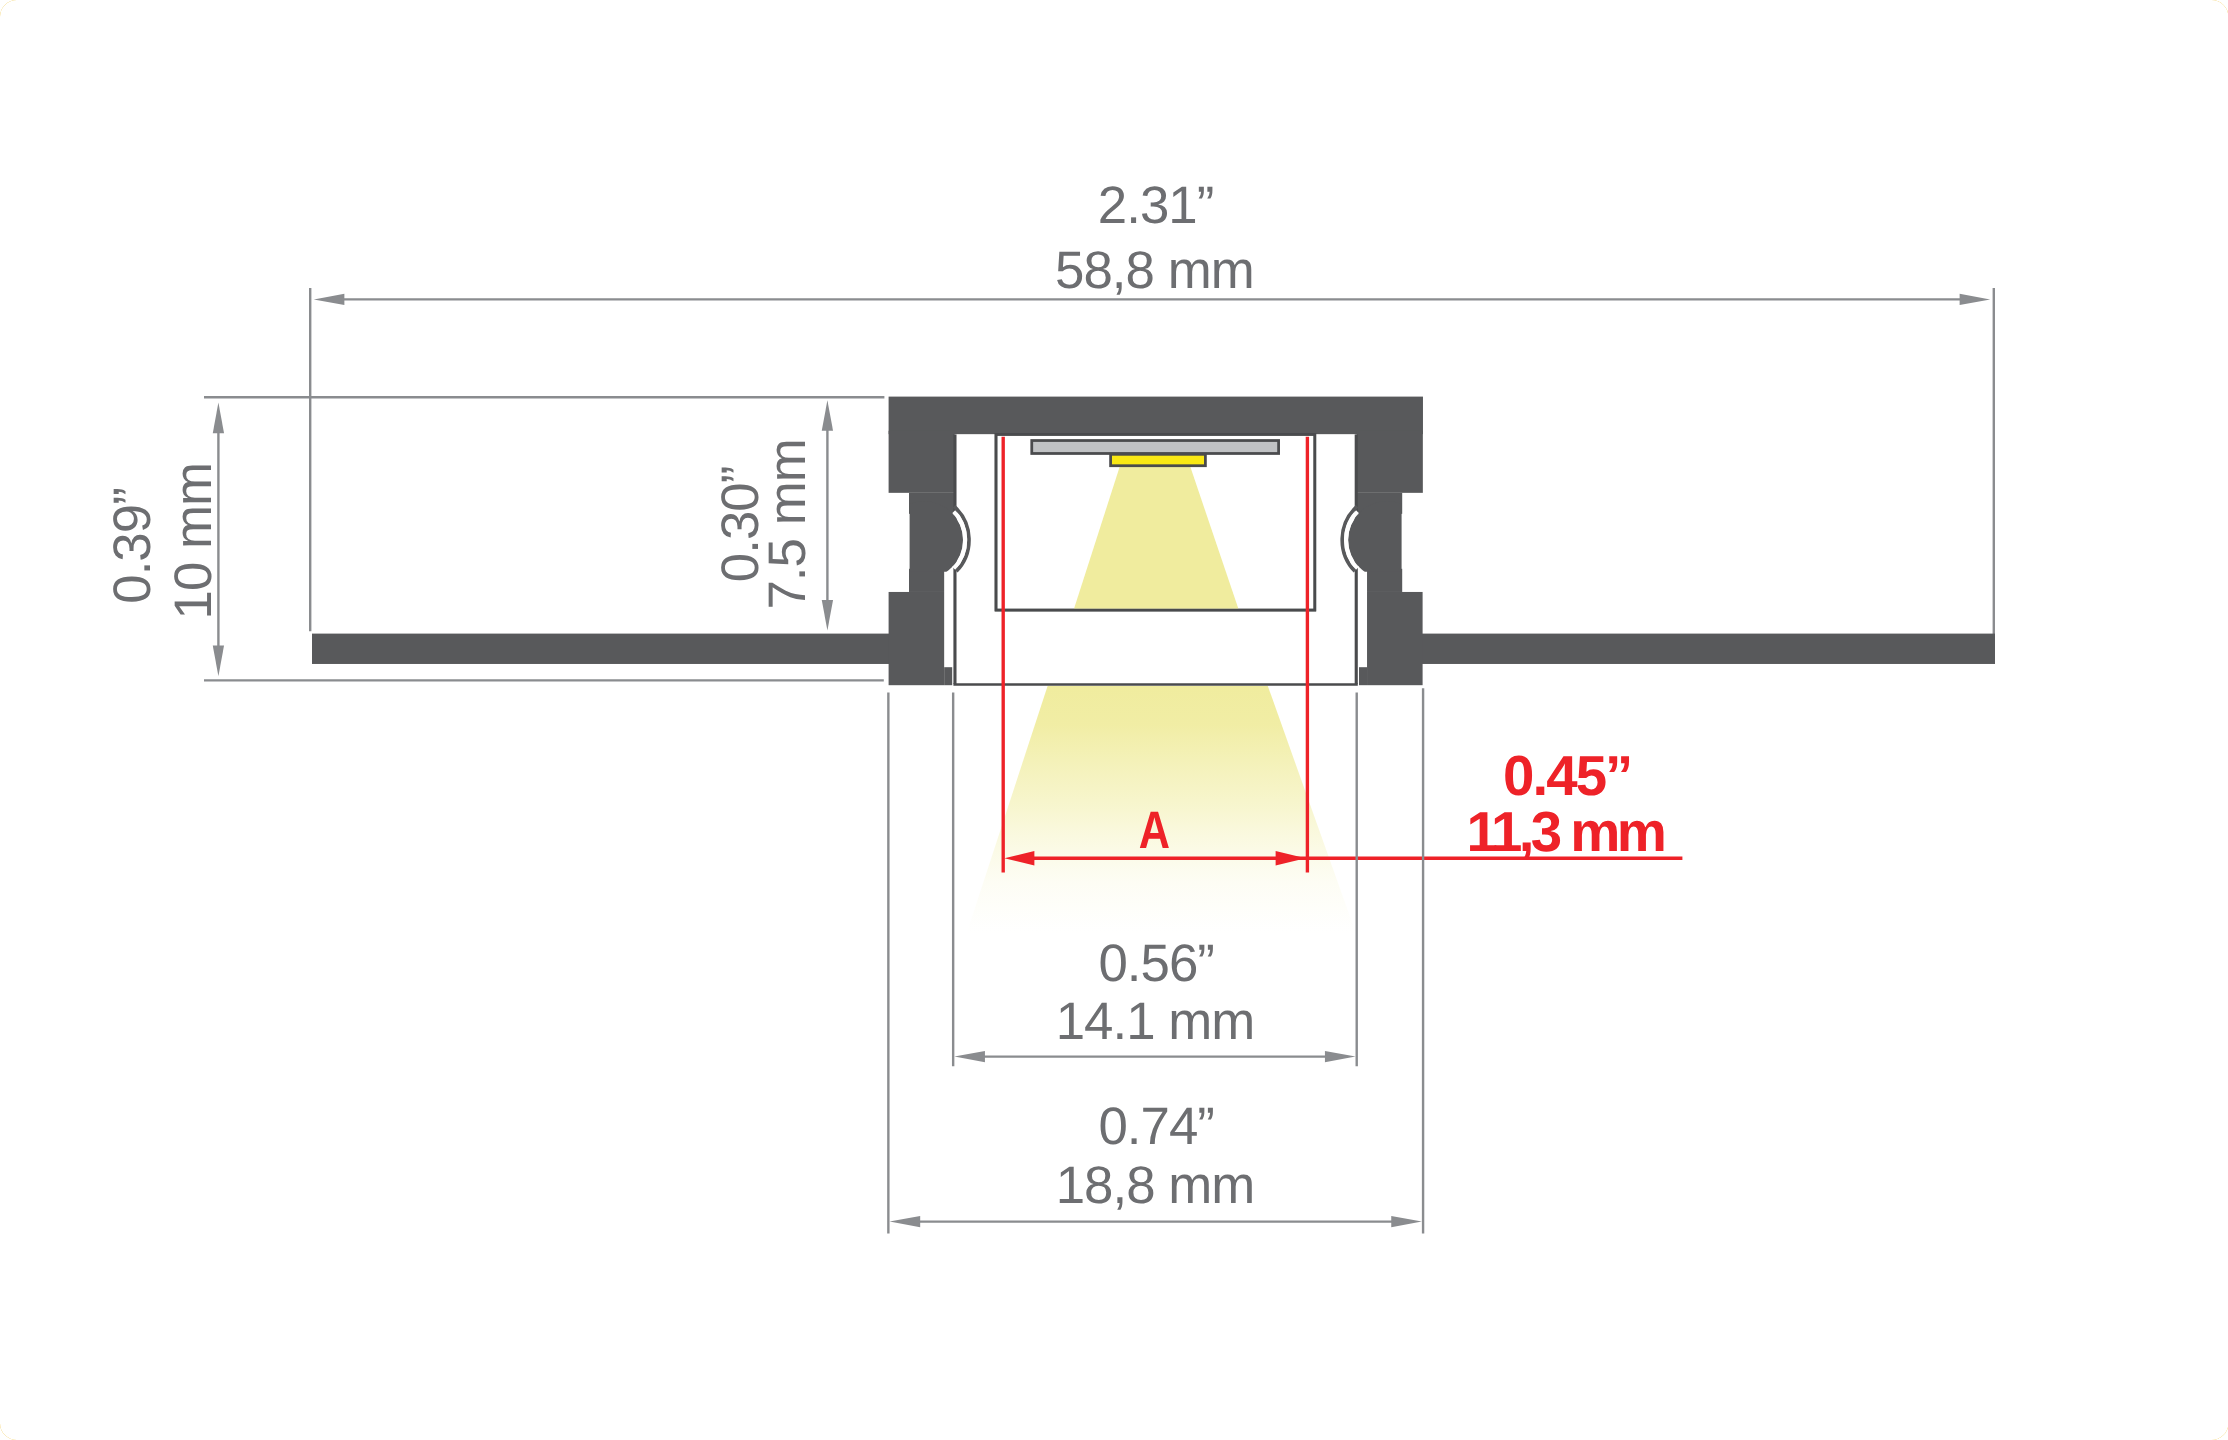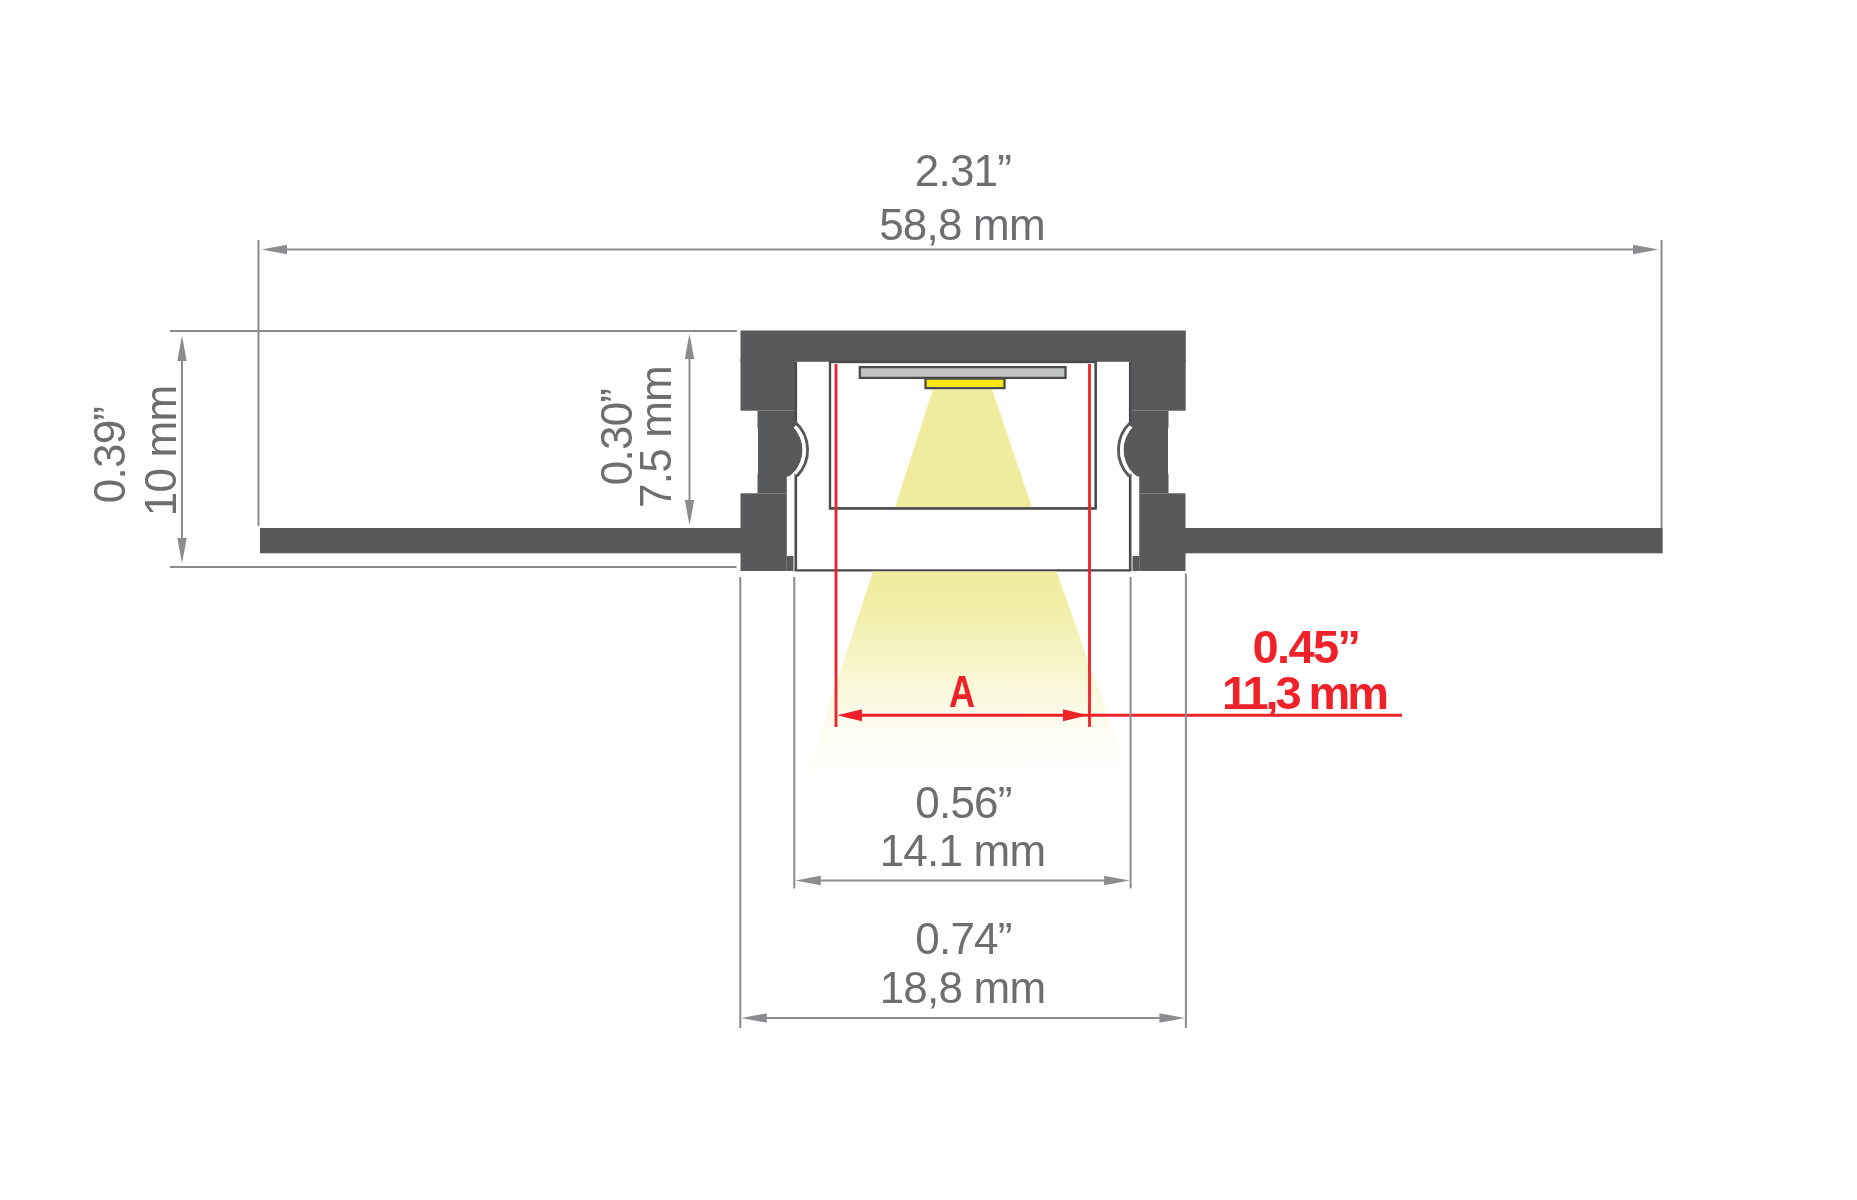--- a/index.html
+++ b/index.html
@@ -1,17 +1,17 @@
 <!DOCTYPE html>
 <html><head>
 <meta charset="utf-8">
 <style>
   html,body{margin:0;padding:0;background:#ffffff;}
   .stage{position:relative;width:1857px;height:1200px;background:#eab308;overflow:hidden;
-         font-family:"Liberation Sans", sans-serif;}
+         font-family:"Liberation Sans", sans-serif;border-radius:14px;}
   svg{position:absolute;left:0;top:0;}
   text{font-family:"Liberation Sans", sans-serif;}
 </style>
 </head>
 <body>
 <div class="stage">
 <svg width="1857" height="1200" viewBox="0 0 1857 1200">
   <defs>
     <linearGradient id="coneFade" x1="0" y1="571" x2="0" y2="778" gradientUnits="userSpaceOnUse">
       <stop offset="0" stop-color="#F0EC9E" stop-opacity="1"></stop>

